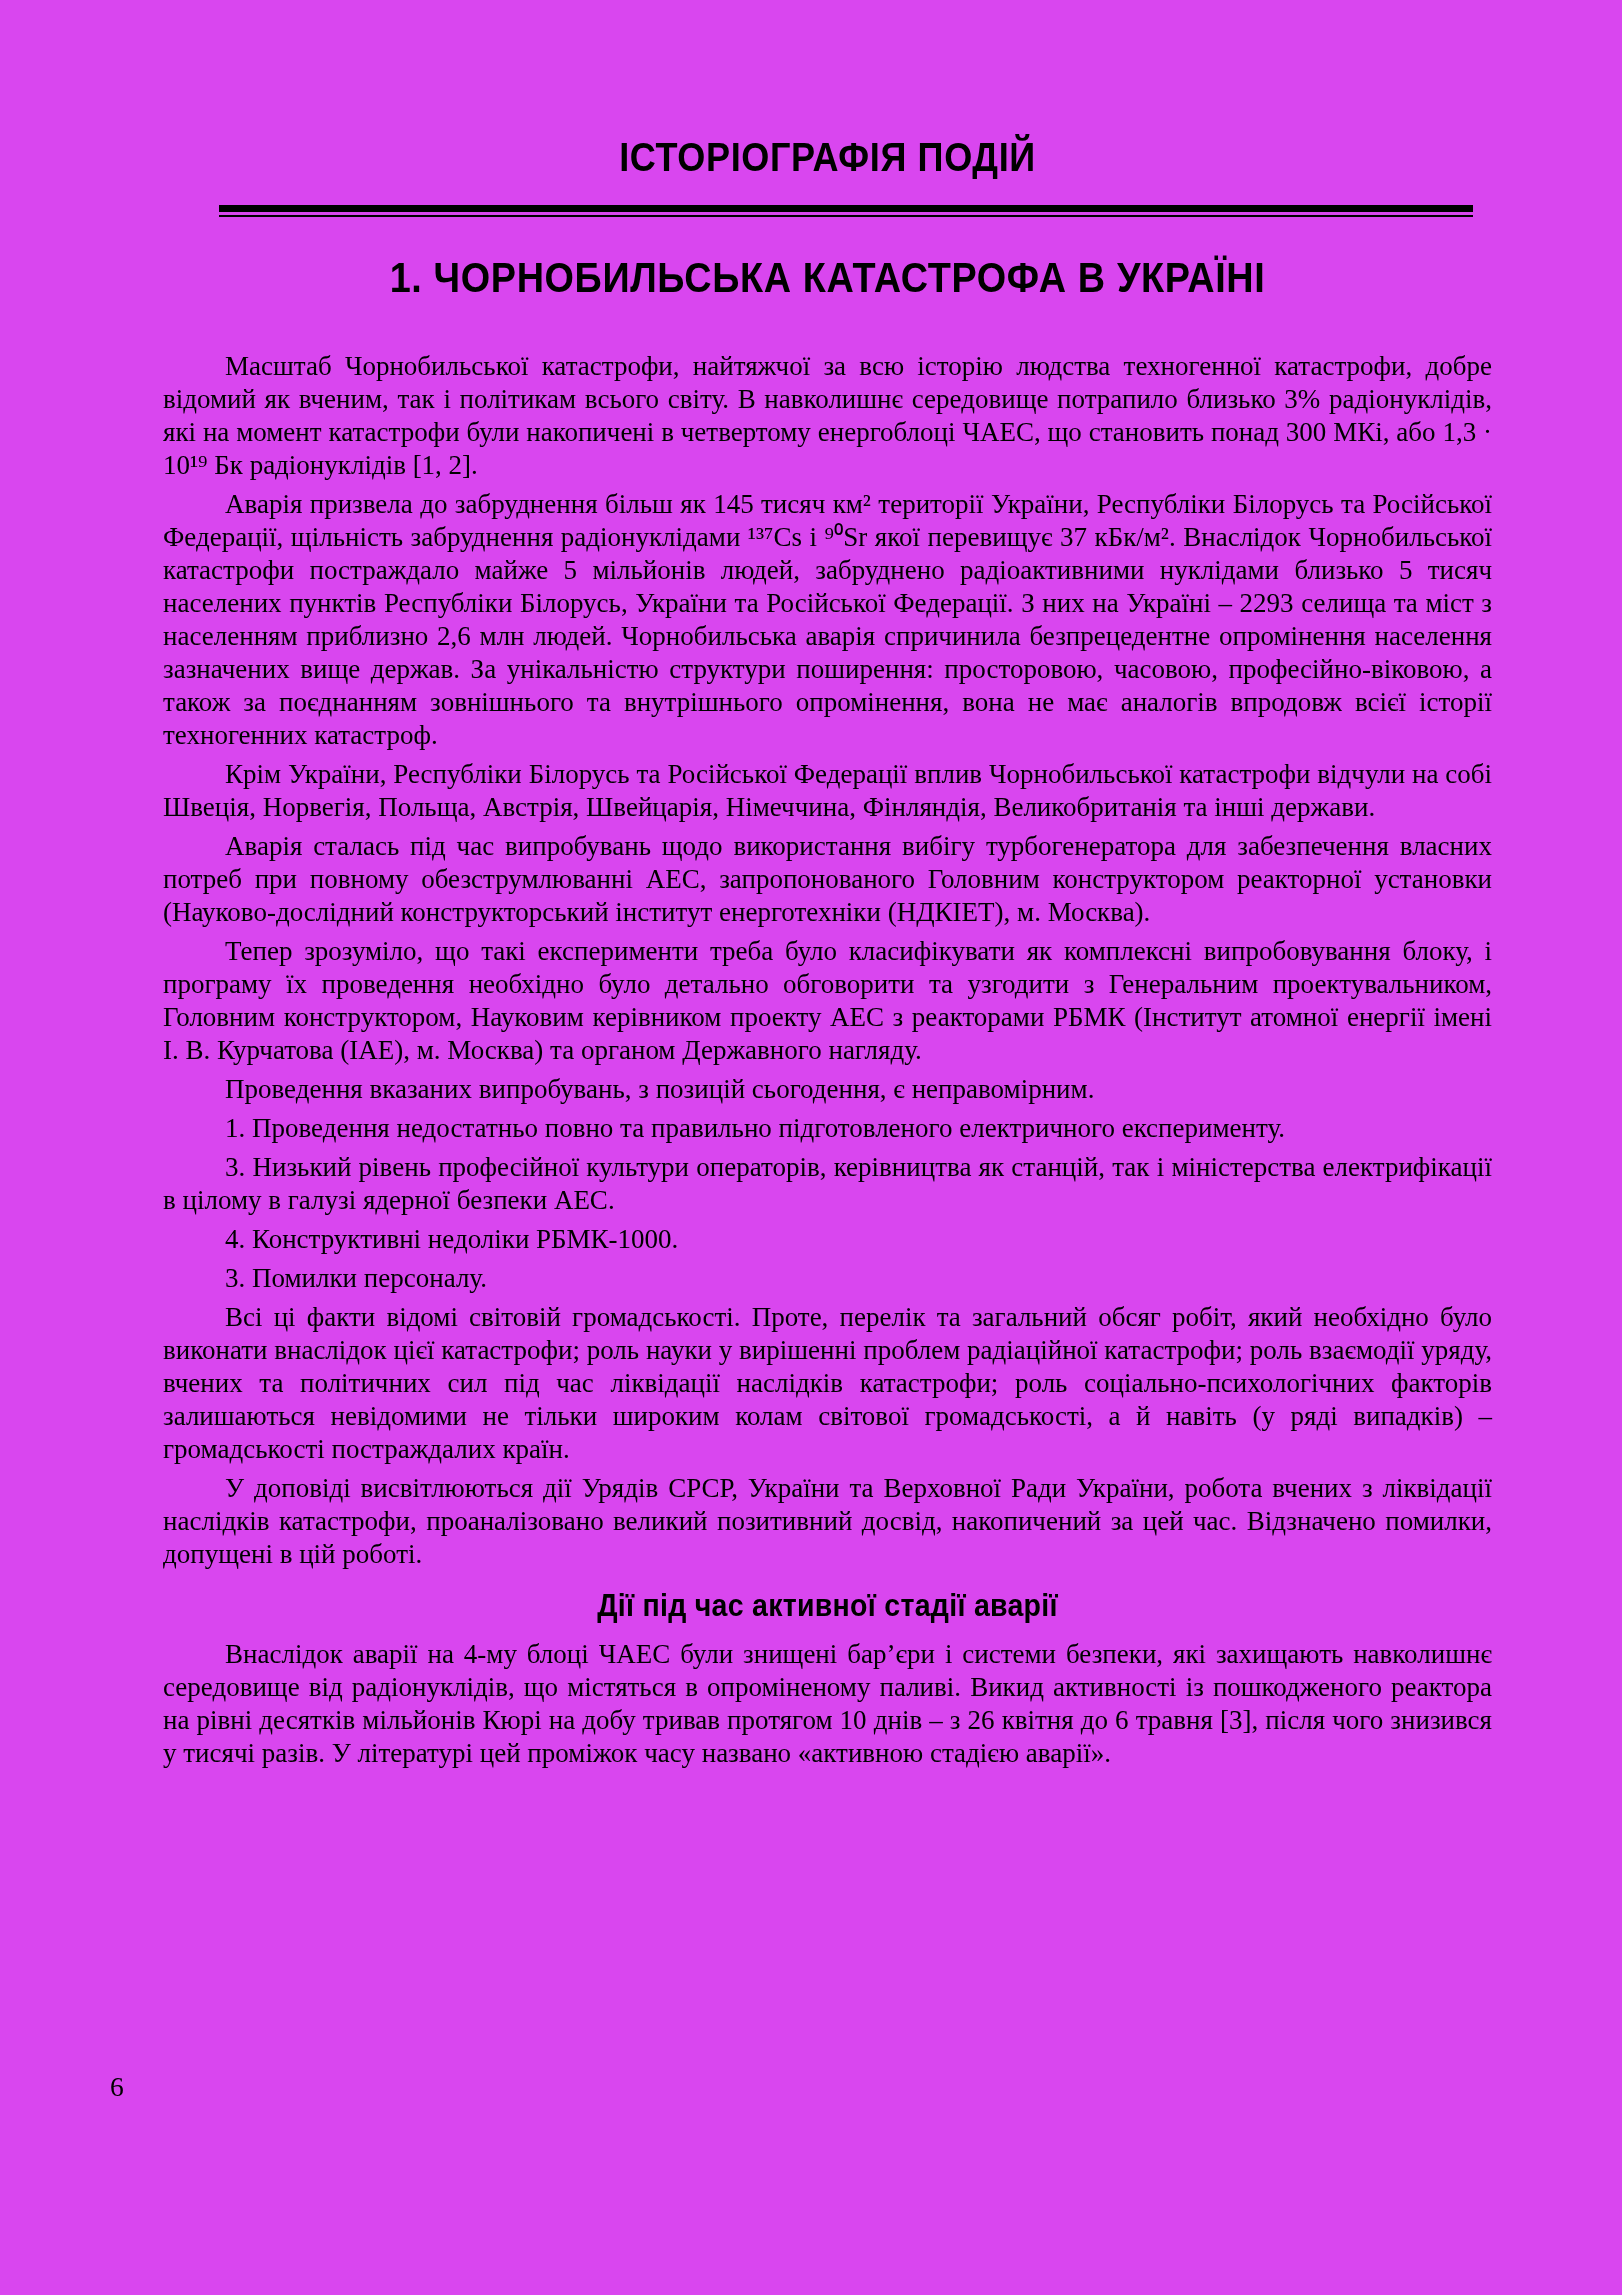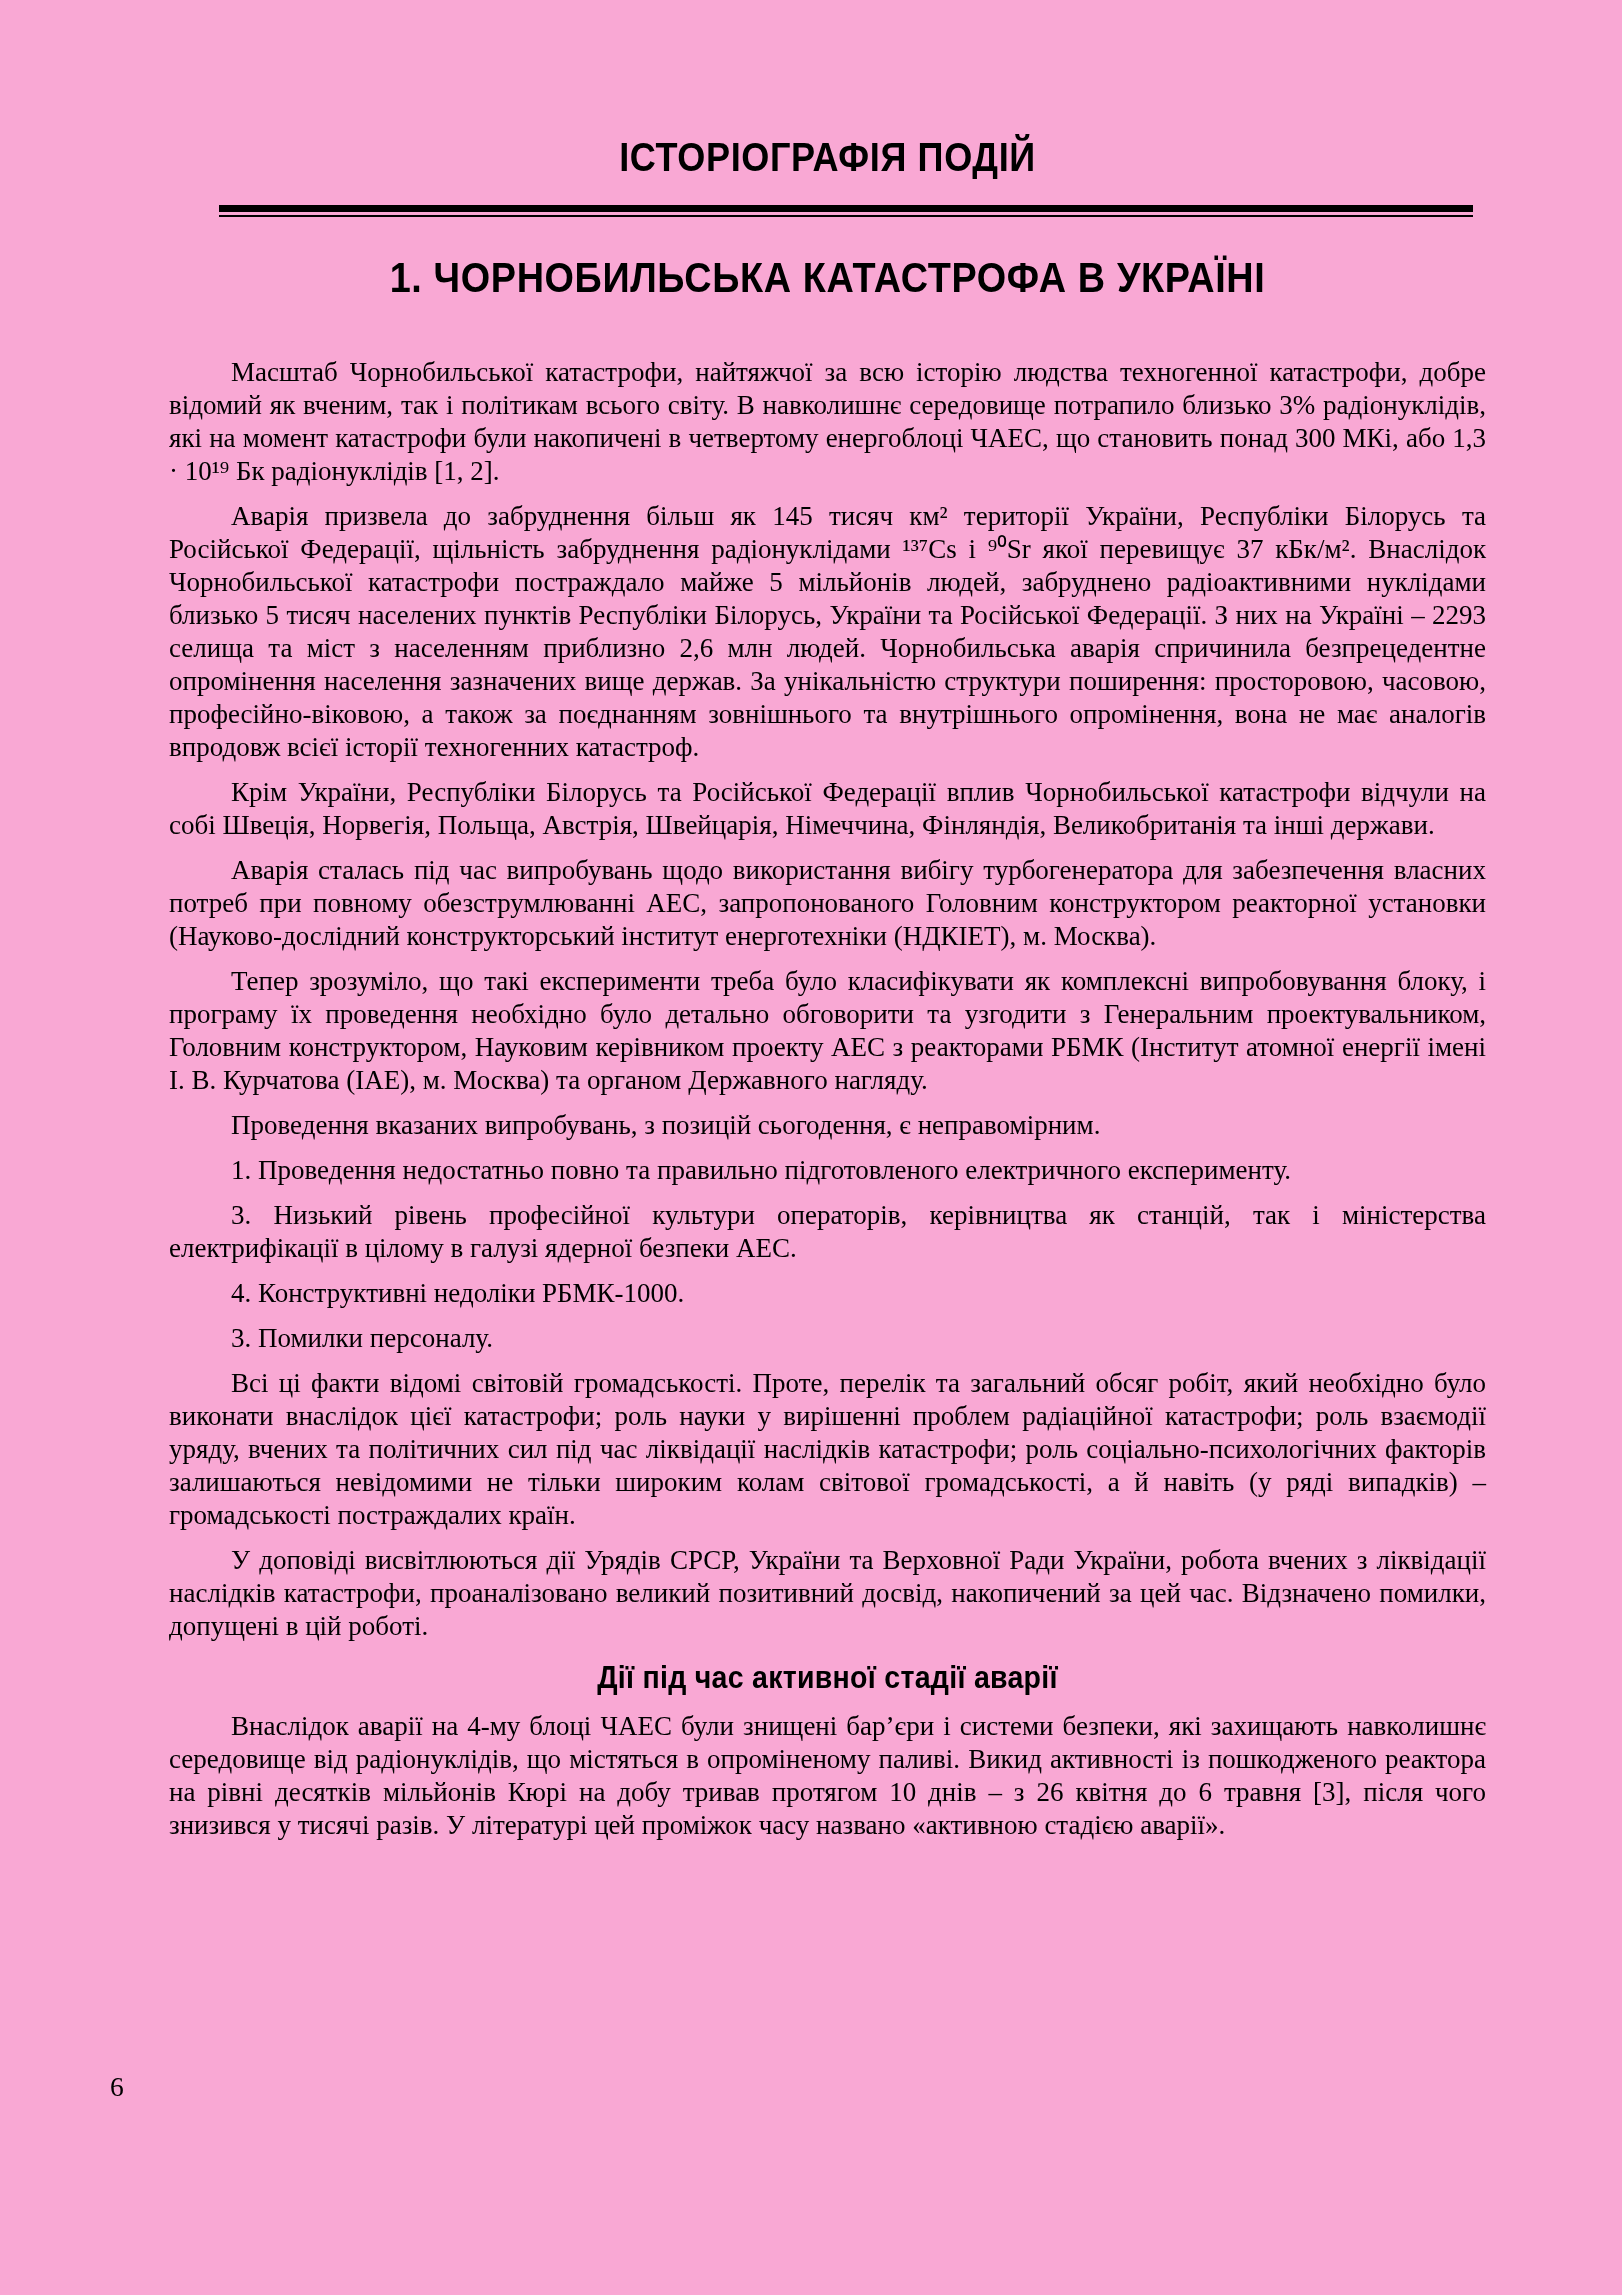--- a/index.html
+++ b/index.html
@@ -8,21 +8,21 @@
     height: 2295px;
     background: #ffffff;
     position: relative;
     font-family: "Liberation Serif", serif;
     color: #000000;
     overflow: hidden;
   }
   .page {
     position: absolute;
     inset: 0;
-    background: #f9a8d4;
+    background: #d946ef;
   }
   .running-head {
     position: absolute;
     top: 135px;
     left: 157px;
     width: 1341px;
     text-align: center;
     font-family: "Liberation Sans", sans-serif;
     font-weight: 700;
     font-size: 41px;
@@ -60,21 +60,21 @@
   .body-text {
     position: absolute;
     top: 344px;
     left: 157px;
     width: 1341px;
     font-size: 27px;
     line-height: 33px;
     text-align: justify;
   }
   .body-text p {
-    margin: 12px;
+    margin: 6px;
     padding: 0;
     text-indent: 62px;
   }
   .subsection-title {
     margin: 18.3px 0 14.4px 0;
     text-indent: 0;
     text-align: center;
     font-family: "Liberation Sans", sans-serif;
     font-weight: 700;
     font-size: 31px;

